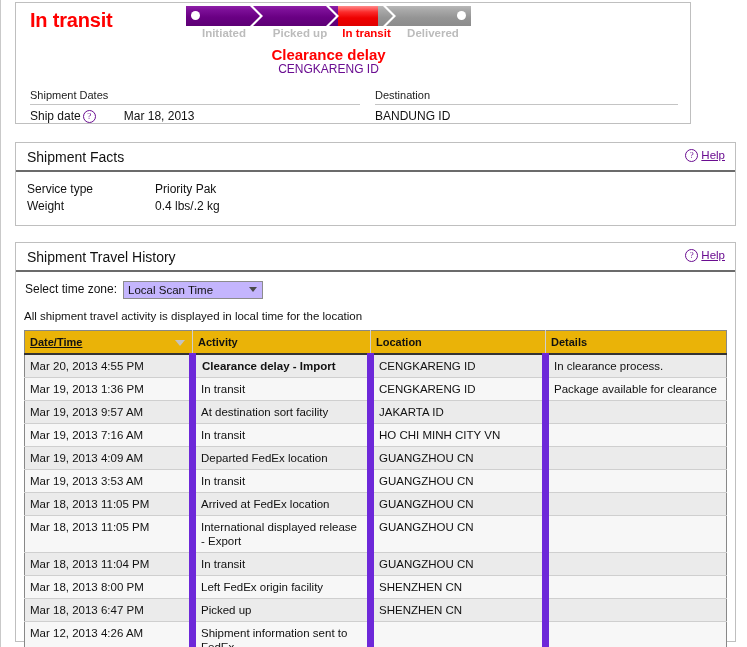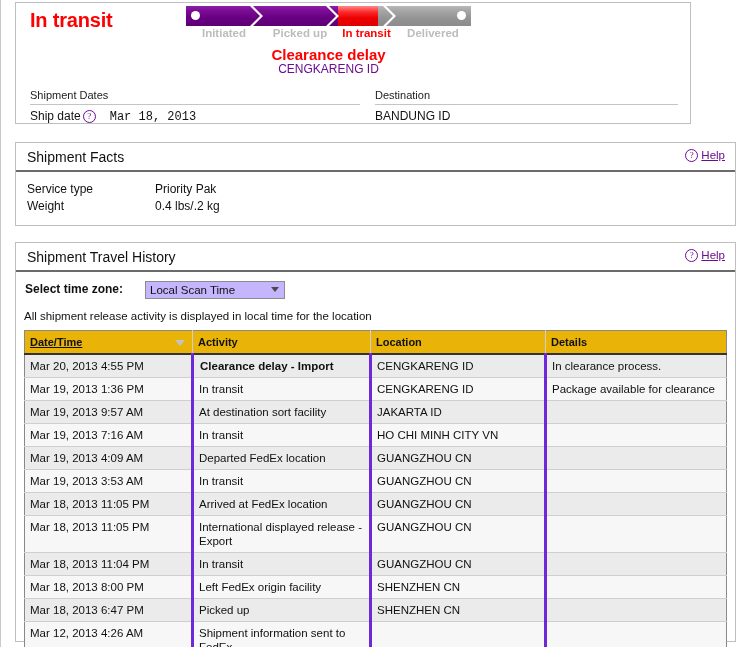--- a/index.html
+++ b/index.html
@@ -197,21 +197,21 @@
     border: 1px solid #6a0d91;
     border-radius: 50%;
     color: #6a0d91;
     font-size: 9px;
     text-align: center;
     vertical-align: 1px;
     margin: 0 4px 0 2px;
     font-family: "Liberation Serif", serif;
   }
   .ship-date-label { color: #111; }
-  .ship-date-val { margin-left: 10px; font-family: Liberation Mono, monospace; }
+  .ship-date-val { margin-left: 24px; }
 
   
   .facts-panel {
     left: 14px;
     top: 142px;
     width: 721px;
     height: 84px;
   }
   .history-panel {
     left: 14px;
@@ -272,21 +272,21 @@
   }
   .tz-row {
     position: absolute;
     left: 9px;
     top: 7px;
     height: 20px;
     line-height: 20px;
     font-size: 12px;
     white-space: nowrap;
   }
-  .tz-label { color: #111; margin-right: 22px; font-weight: bold; }
+  .tz-label { color: #111; margin-right: 6px; }
   .tz-select {
     display: inline-block;
     position: relative;
     width: 140px;
     height: 18px;
     box-sizing: border-box;
     border: 1px solid #8c8c8c;
     background: #c4b5fd;
     vertical-align: middle;
     font-size: 11.5px;
@@ -345,21 +345,21 @@
   .sort-caret {
     position: absolute;
     right: 7px;
     top: 9px;
     width: 0; height: 0;
     border-left: 5px solid transparent;
     border-right: 5px solid transparent;
     border-top: 6px solid #c3c3c3;
   }
   .hist-table td {
-    border-right: 3px solid #6d28d9;
+    border-right: 7px solid #6d28d9;
     border-bottom: 1px solid #cfcfcf;
     font-size: 11.5px;
     color: #111;
     padding: 4px 4px 4px 5px;
     vertical-align: top;
     line-height: 14px;
   }
   .hist-table td:last-child { border-right: none; }
   .hist-table tr.alt td { background: #ebebeb; }
   .hist-table tr.plain td { background: #f7f7f7; }
@@ -466,21 +466,21 @@
     <div class="sec-head">
       <div class="sec-title">Shipment Travel History</div>
       <div class="help-link"><span class="help-q">?</span><span>Help</span></div>
     </div>
 
     <div class="hist-body">
       <div class="tz-row">
         <span class="tz-label">Select time zone:</span><span class="tz-select"><span>Local Scan Time</span><span class="tz-arrow"></span></span>
       </div>
 
-      <div class="tz-note">All shipment release activity is displayed in local time for the location</div>
+      <div class="tz-note">All shipment travel activity is displayed in local time for the location</div>
 
       <table class="hist-table">
         <colgroup>
           <col class="col-date">
             <col class="col-act">
             <col class="col-loc">
             <col class="col-det">
         </colgroup>
         <thead>
           <tr>

